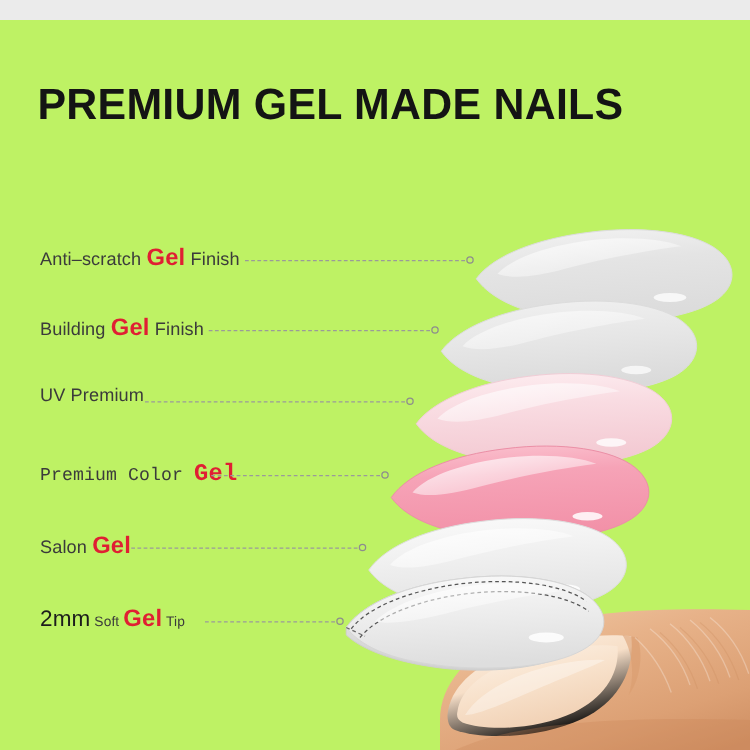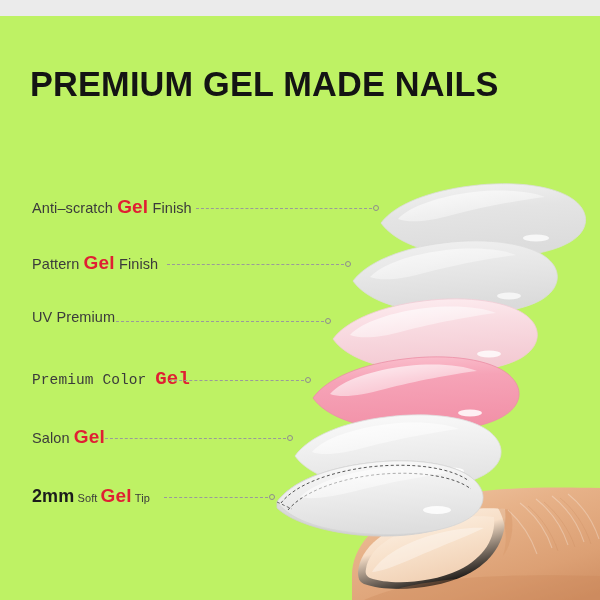--- a/index.html
+++ b/index.html
@@ -71,21 +71,21 @@
     letter-spacing: 0.1px;
   }
   .label-text .gel {
     color: #e01f33;
     font-weight: 700;
     font-size: 19px;
     letter-spacing: 0.2px;
   }
   .label-text .strong {
     color: #1c1c1c;
-    font-weight: 700;
+    font-weight: 400;
     font-size: 18px;
   }
   .label-text .sm {
     font-size: 11px;
   }
 
   
   .leader {
     position: absolute;
     height: 12px;
@@ -287,21 +287,21 @@
 
   <div id="labels-container">
       <div class="label-row" style="top: 180px;">
         <div class="label-text"><span>Anti–scratch </span><span class="gel">Gel</span><span> Finish</span></div>
       </div>
       <div class="leader" style="top: 186px; position: absolute; left: 195.781px; width: 183.219px;">
         <div class="dash"></div>
         <div class="dot"></div>
       </div>
       <div class="label-row" style="top: 236px;">
-        <div class="label-text"><span>Pattern </span><span class="gel">Gel</span><span> Finish</span></div>
+        <div class="label-text"><span>Building </span><span class="gel">Gel</span><span> Finish</span></div>
       </div>
       <div class="leader" style="top: 242px; position: absolute; left: 167.188px; width: 183.812px;">
         <div class="dash"></div>
         <div class="dot"></div>
       </div>
       <div class="label-row" style="top: 293px;">
         <div class="label-text"><span>UV Premium</span></div>
       </div>
       <div class="leader" style="top: 299px; position: absolute; left: 115.922px; width: 215.078px;">
         <div class="dash"></div>

